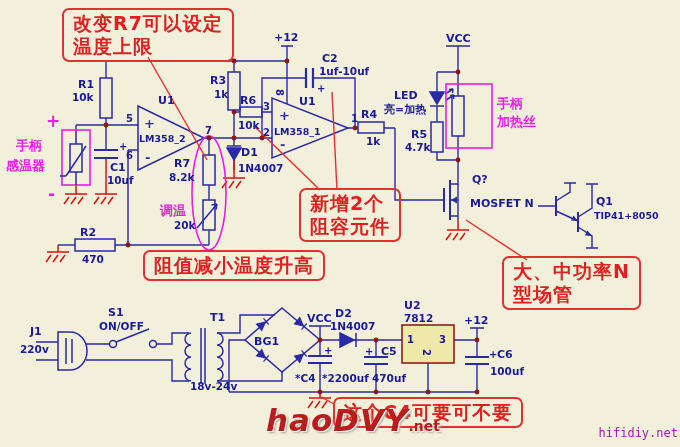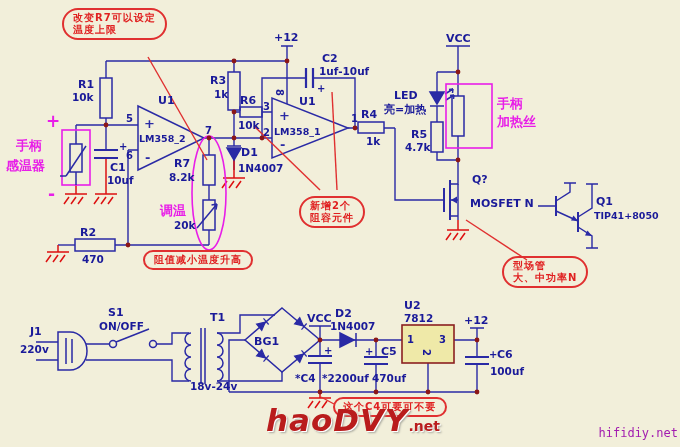--- a/index.html
+++ b/index.html
@@ -13,22 +13,22 @@
   svg text{font-family:"DejaVu Sans",sans-serif;}
   .ref{font-size:11px;font-weight:bold;fill:#1a1a99;}
   .val{font-size:10.5px;font-weight:bold;fill:#1a1a99;}
   .pin{font-size:10px;font-weight:bold;fill:#1a1a99;}
   .part{font-size:9.5px;font-weight:bold;fill:#1a1a99;}
   .opsign{font-size:13px;font-weight:bold;fill:#2a2aa5;}
   .cjk-navy{font-size:11px;font-weight:bold;fill:#1a1a99;}
   .mag{font-size:13px;font-weight:bold;fill:#e81ee8;}
   .magsign{font-size:17px;font-weight:bold;fill:#e81ee8;}
   .note{
-    position:absolute;color:#e02020;border:2px solid #e03030;border-radius:18px;
-    font-size:10px;font-weight:bold;line-height:1.22;padding:2px 9px;
+    position:absolute;color:#e02020;border:2px solid #e03030;border-radius:7px;
+    font-size:19px;font-weight:bold;line-height:1.22;padding:2px 9px;
     background:rgba(255,255,255,0.0);white-space:nowrap;letter-spacing:1px;
   }
   .wm{position:absolute;left:266px;top:402px;color:#b91c1c;
       text-shadow:1px 1px 0 #ffffff,2px 2px 2px #aaaaa0;user-select:none;}
   .wm .brand{font-size:31px;font-weight:bold;font-style:italic;letter-spacing:1px;}
   .wm .tld{font-size:14px;font-weight:bold;}
   .site{position:absolute;right:2px;top:426px;font-size:12px;color:#a21caf;
         font-family:"DejaVu Sans Mono",monospace;}
 </style>
 </head>
@@ -321,32 +321,32 @@
     <text class="ref" x="497" y="358">C6</text>
     <text class="val" x="490" y="375">100uf</text>
   </g>
 </svg>
 
 <div class="note" style="left:62px;top:8px;">
   <div>改变R7可以设定</div>
   <div>温度上限</div>
 </div>
 
-<div class="note" style="left:299px;top:188px;margin-top:8px;">
+<div class="note" style="left:299px;top:188px;">
   <div>新增2个</div>
   <div>阻容元件</div>
 </div>
 
 <div class="note" style="left:143px;top:250px;">
   <div>阻值减小温度升高</div>
 </div>
 
 <div class="note" style="left:502px;top:256px;">
+  <div>大、中功率N</div>
   <div>型场管</div>
-  <div>大、中功率N</div>
 </div>
 
 <div class="note" style="left:333px;top:397px;padding-left:8px;">
   <div>这个C4可要可不要</div>
 </div>
 
 <div class="wm">
   <span class="brand">haoDVY</span><span class="tld">.net</span>
 </div>
 <div class="site">hifidiy.net</div>

